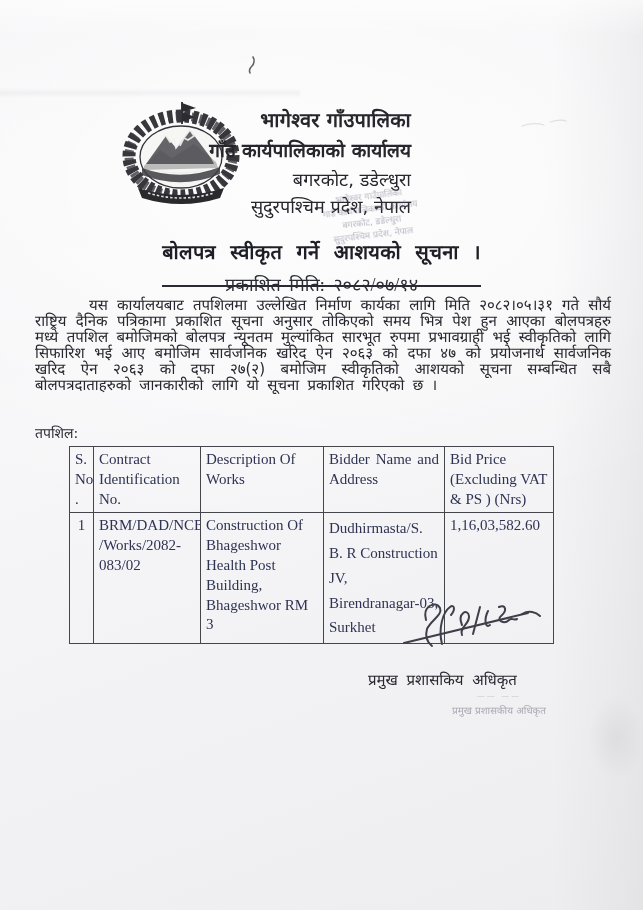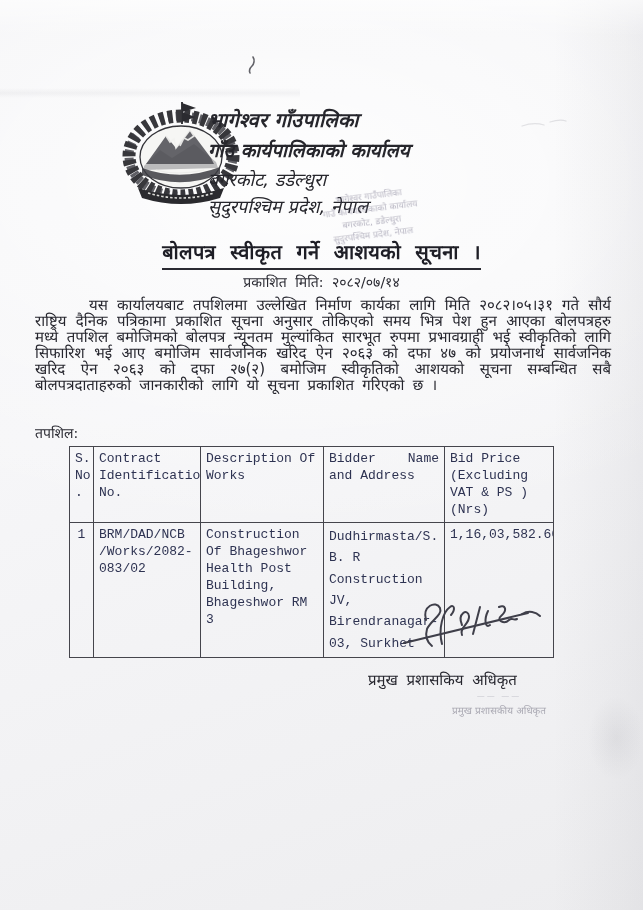--- a/index.html
+++ b/index.html
@@ -23,62 +23,62 @@
   .crease.c2 { right: 0; top: 0; width: 90px; height: 910px;
     background: linear-gradient(90deg, rgba(0,0,0,0) 0%, rgba(110,110,120,.06) 80%, rgba(140,140,150,.10) 100%); }
   .crease.c3 { left: 560px; top: 690px; width: 80px; height: 120px;
     background: radial-gradient(ellipse 40px 60px at 70% 40%, rgba(120,120,130,.10), rgba(0,0,0,0) 70%); }
   .crease.c4 { left: 0; top: 0; width: 643px; height: 36px;
     background: linear-gradient(180deg, rgba(255,255,255,.6), rgba(0,0,0,0)); }
 
   
   .logo { position: absolute; left: 116px; top: 100px; width: 130px; height: 108px; }
   .head-text {
-    position: absolute; left: 208px; top: 106px; width: 215px;
-    text-align: left; color: #26262c; font-style: italic;
+    position: absolute; left: 196px; top: 106px; width: 215px;
+    text-align: right; color: #26262c;
   }
   .head-text .l1 { font-size: 20px; font-weight: bold; white-space: nowrap; letter-spacing: .2px; }
   .head-text .l2 { font-size: 19px; font-weight: bold; white-space: nowrap; margin-top: 4px; }
   .head-text .l3 { font-size: 18px; white-space: nowrap; margin-top: 4px; }
   .head-text .l4 { font-size: 18px; white-space: nowrap; margin-top: 3px; }
 
   
   .stamp-overlay {
     position: absolute; left: 296px; top: 190px; width: 150px;
     transform: rotate(-7deg);
     color: rgba(105,100,128,.48);
     text-align: center; font-size: 9px; line-height: 13px;
     filter: blur(.4px);
   }
 
   .title-row { position: absolute; left: 0; top: 238px; width: 643px; text-align: center; }
   .title {
     display: inline-block;
     font-size: 20px; font-weight: bold; color: #1e1e26;
     word-spacing: 7px; letter-spacing: .3px;
-    border-bottom: 2px solid #2a2a32; padding-bottom: 3px;
+    border-bottom: 2px solid #2a2a32; padding-bottom: 20px;
   }
   .pubdate {
     position: absolute; left: 0; top: 272px; width: 643px;
-    text-align: center; font-size: 14px; color: #2b2b33; word-spacing: 4px;
+    text-align: center; font-size: 18px; color: #2b2b33; word-spacing: 4px; font-family: Liberation Serif, serif;
   }
 
   .body-para {
     position: absolute; left: 35px; top: 297px; width: 576px;
     font-size: 15px; line-height: 16px; color: #26262e;
     text-align: justify; text-indent: 54px; word-spacing: 3.5px;
   }
   .detail-label { position: absolute; left: 35px; top: 423px; font-size: 14px; color: #2b2b33; }
 
   
   table.notice-table {
     position: absolute; left: 69px; top: 446px; width: 484px;
     border-collapse: collapse; table-layout: fixed;
-    font-family: Liberation Mono, monospace;
-    font-size: 13px; color: #2e3352;
+    font-family: Liberation Serif, serif;
+    font-size: 15px; color: #2e3352;
   }
   .notice-table td, .notice-table th {
     border: 1.4px solid #45454c; vertical-align: top;
     padding: 3px 5px; font-weight: normal; text-align: left;
     line-height: 1.32; overflow: hidden;
   }
   .notice-table thead tr { height: 66px; }
   .notice-table tbody tr { height: 84px; }
   .notice-table .col-sn  { width: 24px; }
   .notice-table .col-cid { width: 107px; }

